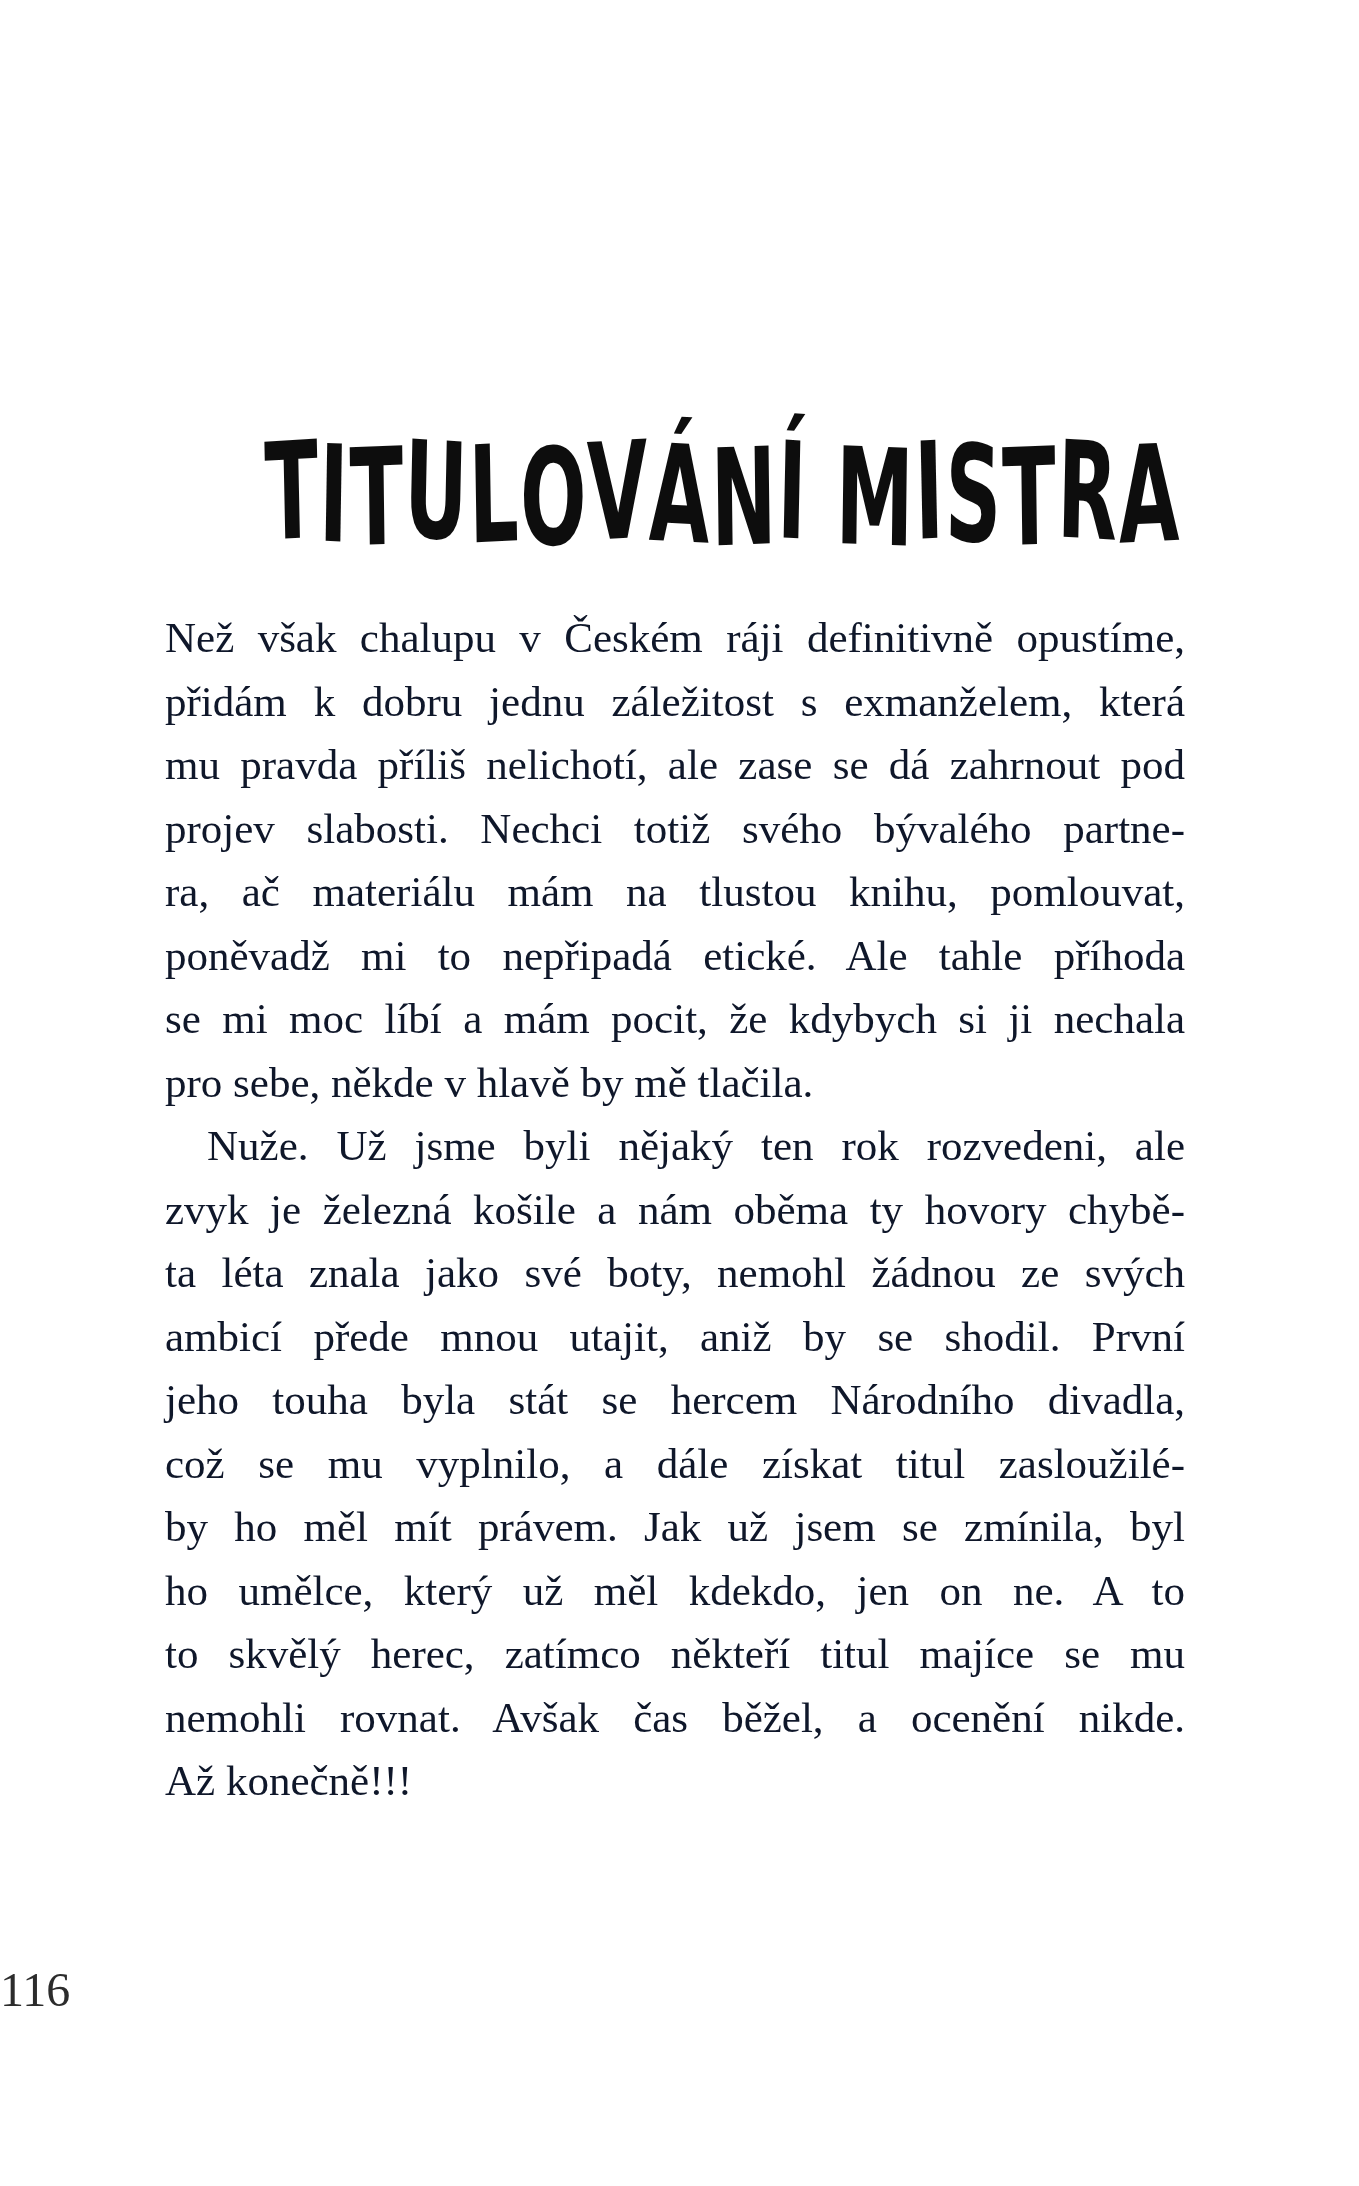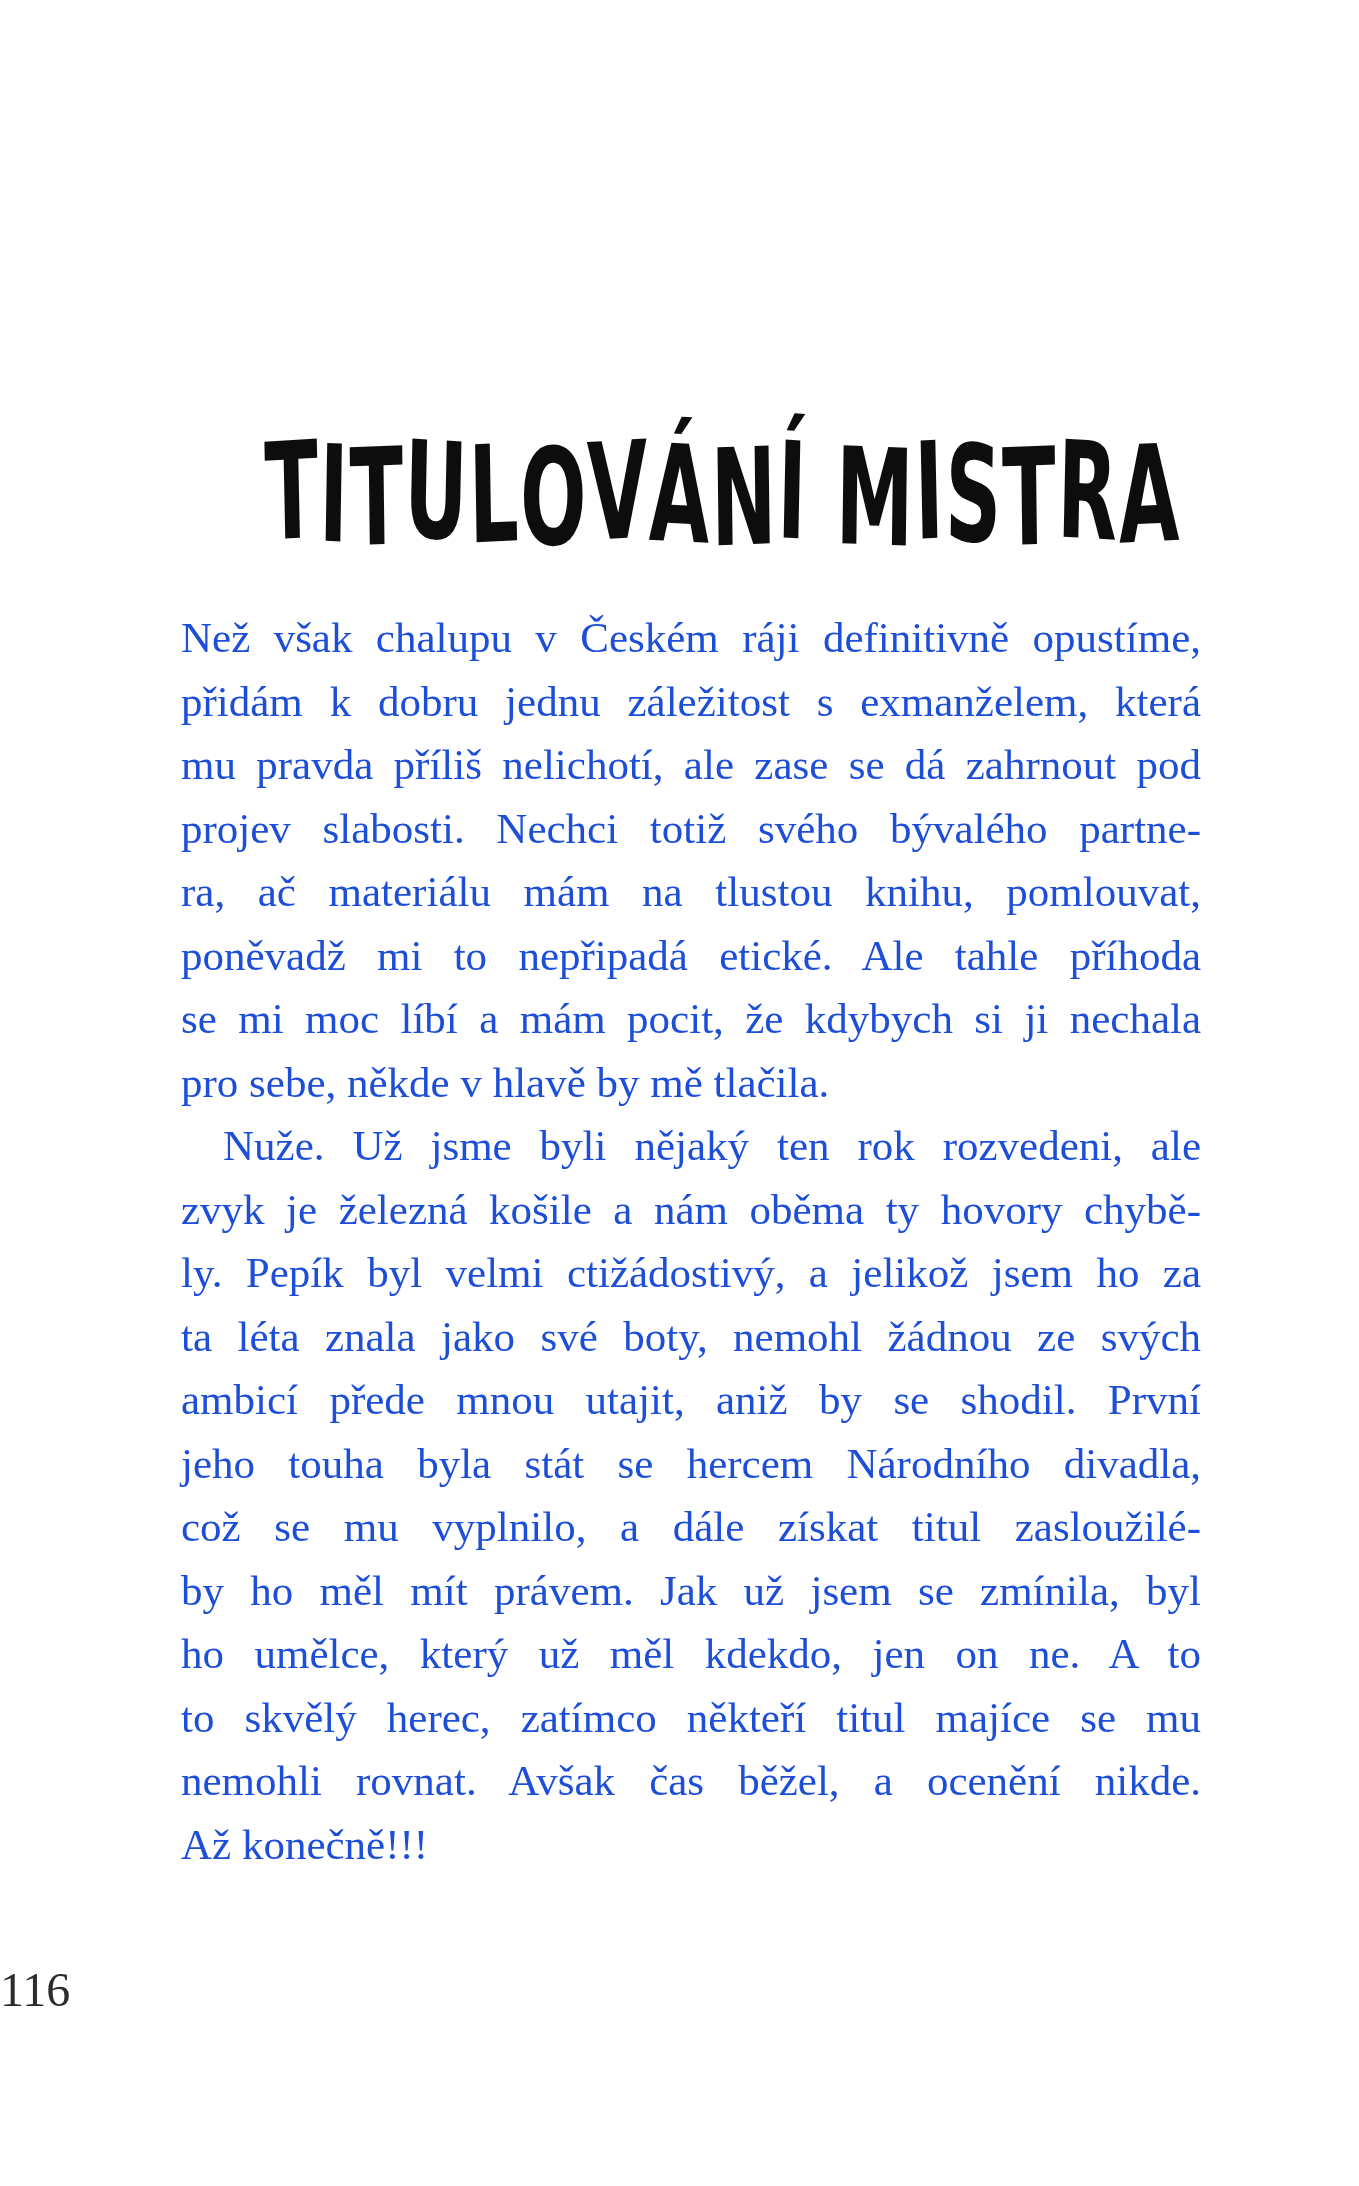--- a/index.html
+++ b/index.html
@@ -29,22 +29,21 @@
     transform-origin: 50% 50%;
   }
   .chapter-title .ch { display: inline-block; }
   .body-text {
     position: absolute;
     top: 606px;
     left: 165px;
     width: 1020px;
     font-size: 43px;
     line-height: 63.5px;
-    color: #1d4ed8;
-    margin-left: 16px;
+    color: #0f172a;
   }
   .line {
     text-align: justify;
     text-align-last: justify;
     -moz-text-align-last: justify;
   }
   .line.flush { text-align-last: left; -moz-text-align-last: left; }
   .line.indent { text-indent: 42px; }
   .page-number {
     position: absolute;
@@ -66,21 +65,20 @@
       <div class="line">Než však chalupu v Českém ráji definitivně opustíme,</div>
       <div class="line">přidám k dobru jednu záležitost s exmanželem, která</div>
       <div class="line">mu pravda příliš nelichotí, ale zase se dá zahrnout pod</div>
       <div class="line">projev slabosti. Nechci totiž svého bývalého partne-</div>
       <div class="line">ra, ač materiálu mám na tlustou knihu, pomlouvat,</div>
       <div class="line">poněvadž mi to nepřipadá etické. Ale tahle příhoda</div>
       <div class="line">se mi moc líbí a mám pocit, že kdybych si ji nechala</div>
       <div class="line flush">pro sebe, někde v hlavě by mě tlačila.</div>
       <div class="line indent">Nuže. Už jsme byli nějaký ten rok rozvedeni, ale</div>
       <div class="line">zvyk je železná košile a nám oběma ty hovory chybě-</div>
-      <div class="line">ly. Pepík byl velmi ctižádostivý, a jelikož jsem ho za</div>
       <div class="line">ta léta znala jako své boty, nemohl žádnou ze svých</div>
       <div class="line">ambicí přede mnou utajit, aniž by se shodil. První</div>
       <div class="line">jeho touha byla stát se hercem Národního divadla,</div>
       <div class="line">což se mu vyplnilo, a dále získat titul zasloužilé-</div>
       <div class="line">by ho měl mít právem. Jak už jsem se zmínila, byl</div>
       <div class="line">ho umělce, který už měl kdekdo, jen on ne. A to</div>
       <div class="line">to skvělý herec, zatímco někteří titul majíce se mu</div>
       <div class="line">nemohli rovnat. Avšak čas běžel, a ocenění nikde.</div>
       <div class="line flush">Až konečně!!!</div>
     </div>

